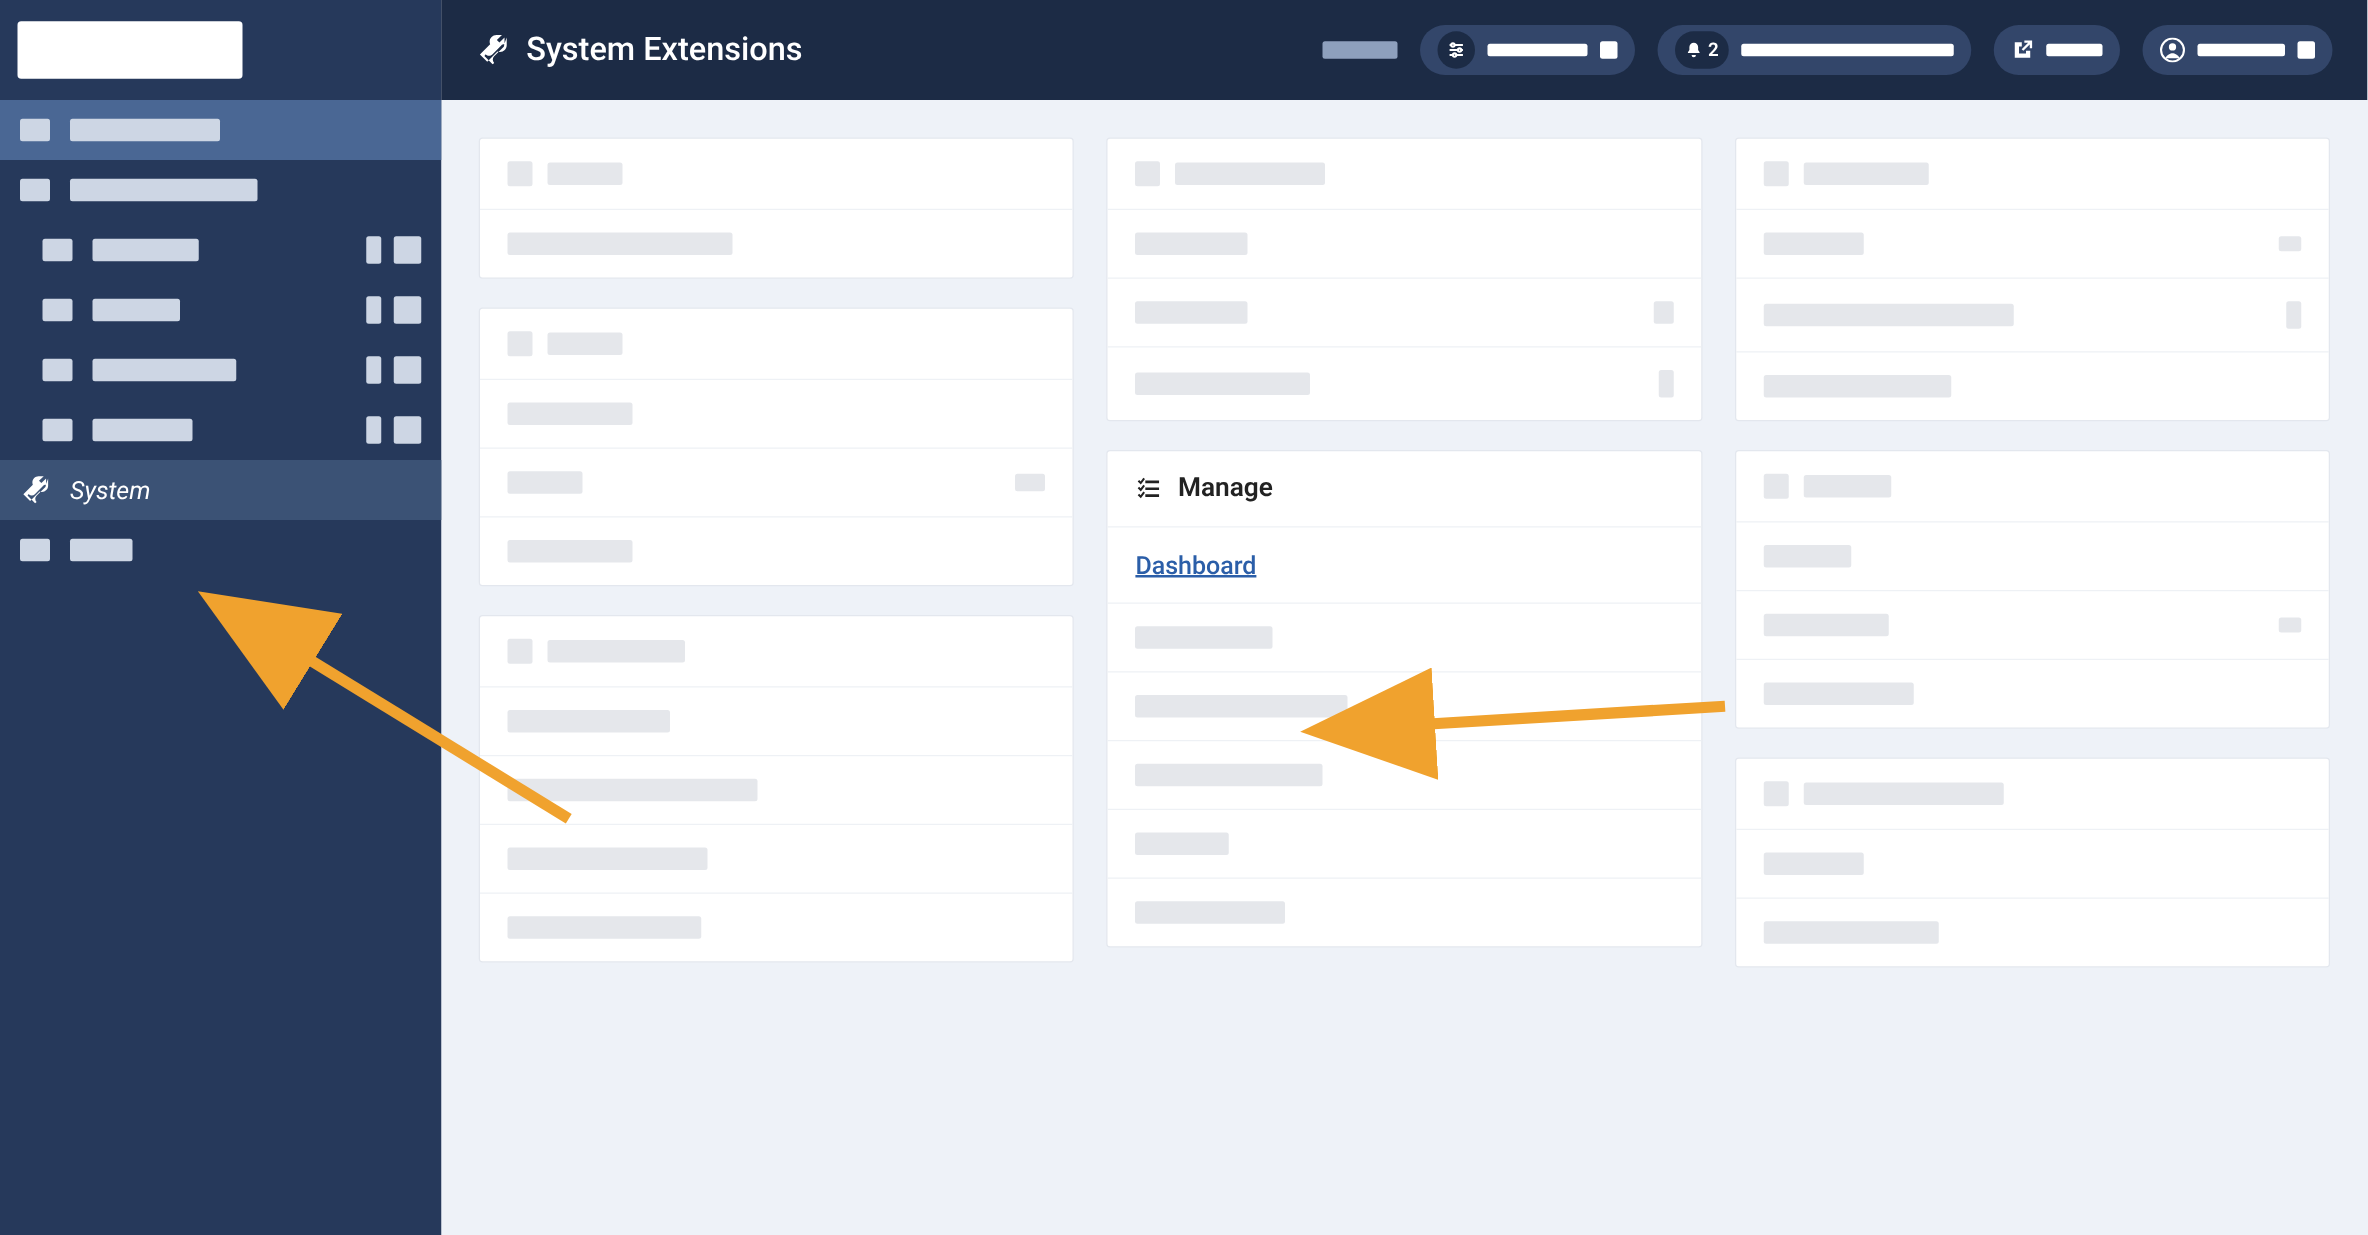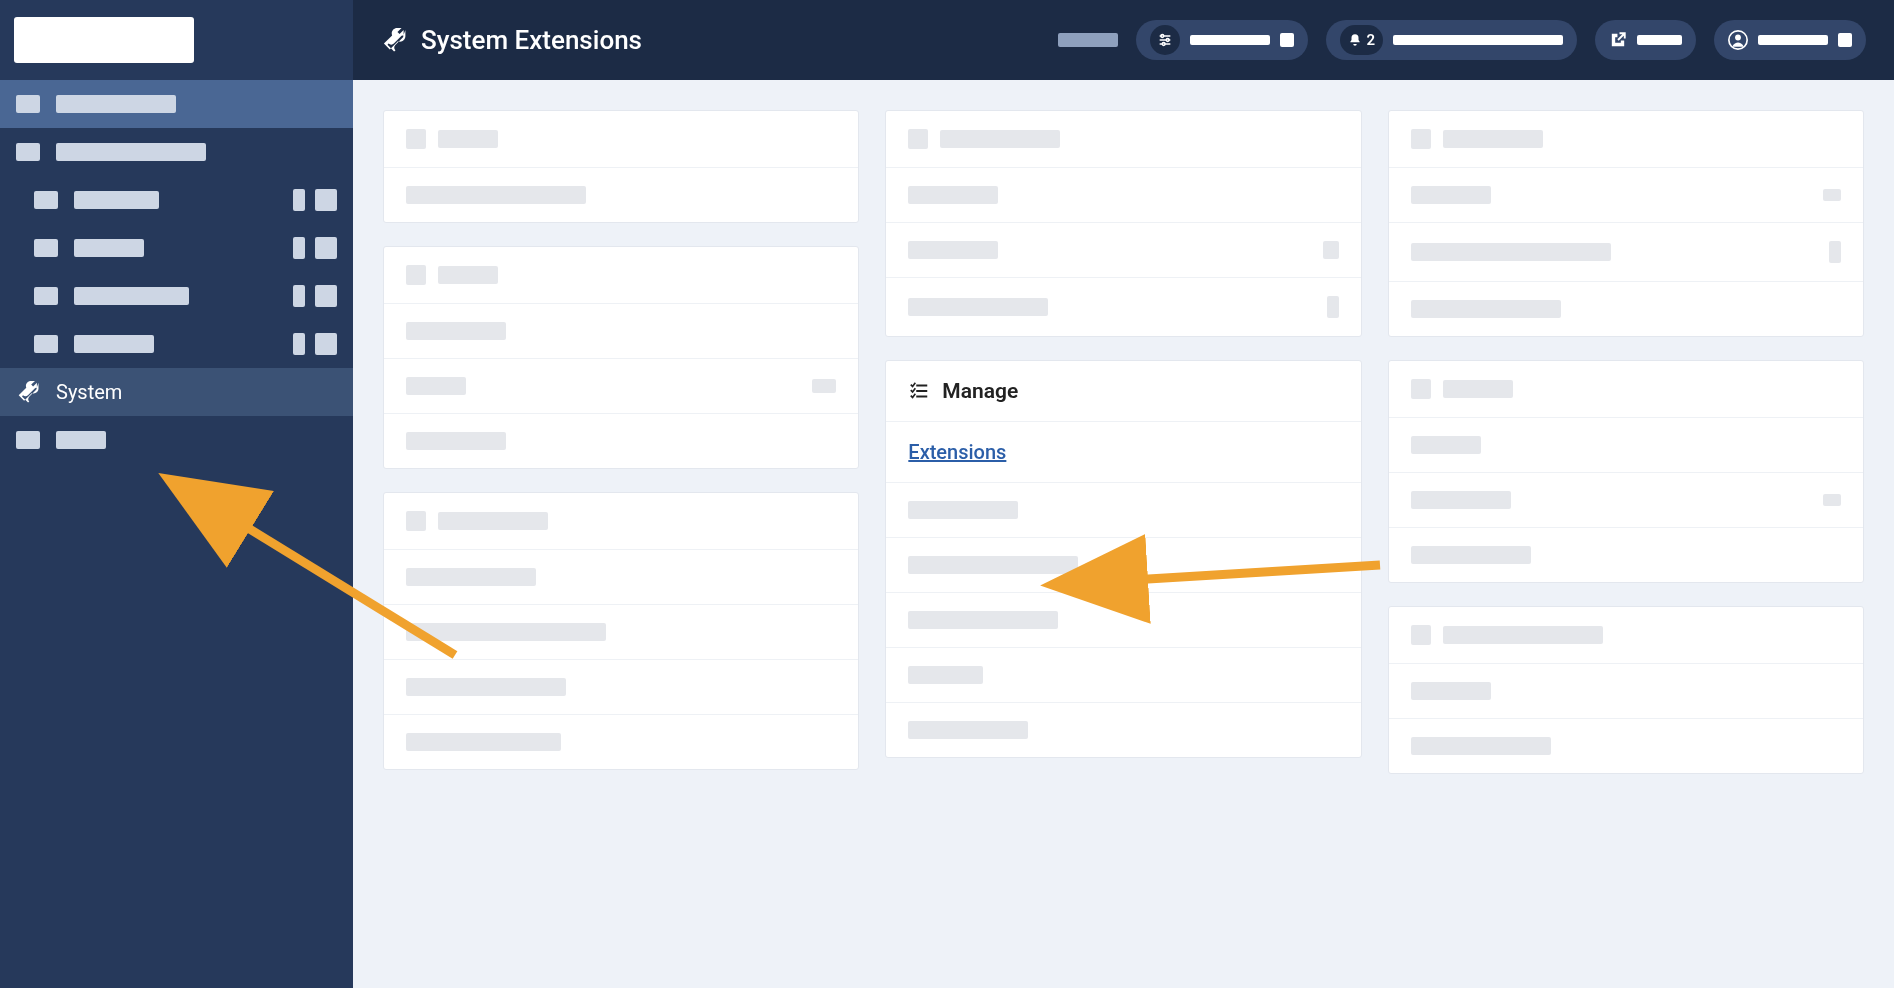--- a/index.html
+++ b/index.html
@@ -54,20 +54,21 @@
   }
   .side-logo .logo-block { width:180px; height:46px; background:#fff; border-radius:3px; }
   .side-item {
     display:flex; align-items:center;
     height:48px;
     padding: 0 16px;
     gap: 16px;
     color:#fff;
     font-size:20px;
     cursor:pointer;
+    font-style:italic;
   }
   .side-item.active { background:#3b5275; }
   .side-item.highlight { background:#4a6794; }
   .side-item .end-icons { margin-left:auto; display:flex; gap:10px; }
   .side-sub { padding-left: 34px; }
   .side-icon-svg { width:24px; height:24px; flex-shrink:0; }
 
   
   .content { flex:1; overflow:auto; padding: 30px; }
   .grid { display:grid; grid-template-columns: repeat(3, 1fr); gap: 26px; align-items:start; }
@@ -288,21 +289,21 @@
 
           <div class="card">
             <div class="card-header">
               <svg width="22" height="22" viewBox="0 0 24 24" fill="none" stroke="#222" stroke-width="2.2">
                 <path d="M9 6h12M9 12h12M9 18h12"></path>
                   <path d="M3 5l2 2 3-4M3 11l2 2 3-4M3 17l2 2 3-4" stroke-width="1.8"></path>
               </svg>
               <span>Manage</span>
             </div>
             <div class="card-row link">
-              <a href="#">Extensions</a>
+              <a href="#">Dashboard</a>
             </div>
             <div class="card-row">
                 <span class="ph" style="width:110px;height:18px"></span>
               </div>
             <div class="card-row">
                 <span class="ph" style="width:170px;height:18px"></span>
               </div>
             <div class="card-row">
                 <span class="ph" style="width:150px;height:18px"></span>
               </div>

